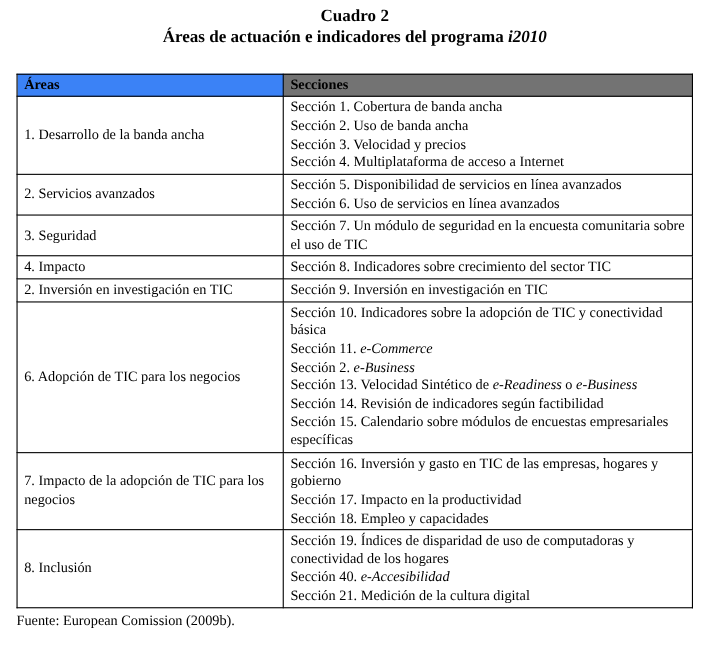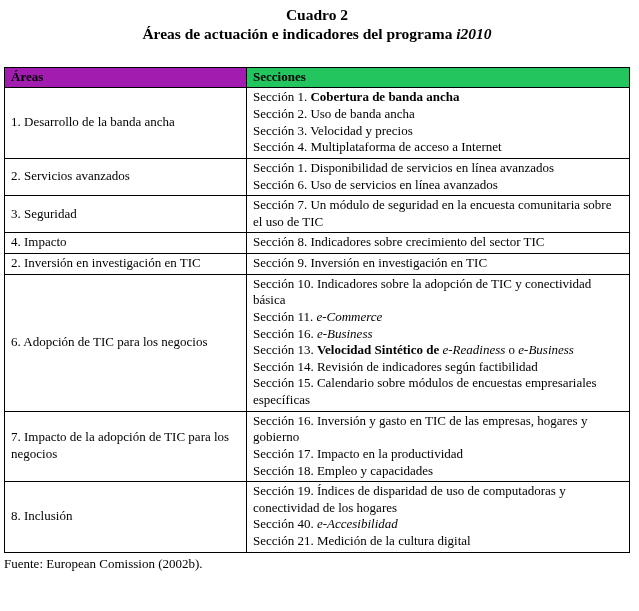--- a/index.html
+++ b/index.html
@@ -5,21 +5,21 @@
   * { box-sizing: border-box; }
   html, body { margin: 0; padding: 0; }
   body {
     width: 639px;
     height: 611px;
     background: #ffffff;
     color: #000000;
     font-family: "Liberation Serif", "DejaVu Serif", serif;
     overflow: hidden;
   }
-  .page { padding: 6px 9px 0 4px; }
+  .page { padding: 6px 9px 0 15px; }
   .caption {
     text-align: center;
     font-weight: bold;
     font-size: 15.5px;
     line-height: 1.22;
   }
   .doc-table {
     width: 100%;
     border-collapse: collapse;
     margin-top: 23px;
@@ -28,54 +28,54 @@
   .doc-table th, .doc-table td {
     border: 1px solid #000000;
     padding: 1px 6px 2px 6px;
     line-height: 1.28;
     text-align: left;
   }
   .doc-table th { font-weight: bold; }
   th.area-col, td.area-cell { width: 242px; }
   td.area-cell { vertical-align: middle; }
   td.secciones-cell { vertical-align: top; }
-  .b { font-weight: bold; }
+  .b { font-weight: normal; }
   .i { font-style: italic; }
   .source { font-size: 13px; margin-top: 3px; }
 </style>
 </head>
 <body>
 
 <div class="page">
 
   <div class="caption">Cuadro 2</div>
 
   <div class="caption"><span>Áreas de actuación e indicadores del programa </span><span class="i">i2010</span></div>
 
   <table class="doc-table">
     <thead>
       <tr>
-        <th class="area-col" style="background: #a21caf;">Áreas</th>
-        <th class="secciones-col" style="background: #22c55e;">Secciones</th>
+        <th class="area-col" style="background: #3b82f6;">Áreas</th>
+        <th class="secciones-col" style="background: #737373;">Secciones</th>
       </tr>
     </thead>
     <tbody>
         <tr>
           <td class="area-cell">1. Desarrollo de la banda ancha</td>
           <td class="secciones-cell">
             <div class="seccion-line"><span>Sección 1. </span><span class="b">Cobertura de banda ancha</span></div>
             <div class="seccion-line"><span>Sección 2. Uso de banda ancha</span></div>
             <div class="seccion-line"><span>Sección 3. Velocidad y precios</span></div>
             <div class="seccion-line"><span>Sección 4. Multiplataforma de acceso a Internet</span></div>
           </td>
         </tr>
         <tr>
           <td class="area-cell">2. Servicios avanzados</td>
           <td class="secciones-cell">
-            <div class="seccion-line"><span>Sección 1. Disponibilidad de servicios en línea avanzados</span></div>
+            <div class="seccion-line"><span>Sección 5. Disponibilidad de servicios en línea avanzados</span></div>
             <div class="seccion-line"><span>Sección 6. Uso de servicios en línea avanzados</span></div>
           </td>
         </tr>
         <tr>
           <td class="area-cell">3. Seguridad</td>
           <td class="secciones-cell">
             <div class="seccion-line"><span>Sección 7. Un módulo de seguridad en la encuesta comunitaria sobre el uso de TIC</span></div>
           </td>
         </tr>
         <tr>
@@ -88,21 +88,21 @@
           <td class="area-cell">2. Inversión en investigación en TIC</td>
           <td class="secciones-cell">
             <div class="seccion-line"><span>Sección 9. Inversión en investigación en TIC</span></div>
           </td>
         </tr>
         <tr>
           <td class="area-cell">6. Adopción de TIC para los negocios</td>
           <td class="secciones-cell">
             <div class="seccion-line"><span>Sección 10. Indicadores sobre la adopción de TIC y conectividad básica</span></div>
             <div class="seccion-line"><span>Sección 11. </span><span class="i">e-Commerce</span></div>
-            <div class="seccion-line"><span>Sección 16. </span><span class="i">e-Business</span></div>
+            <div class="seccion-line"><span>Sección 2. </span><span class="i">e-Business</span></div>
             <div class="seccion-line"><span>Sección 13. </span><span class="b">Velocidad Sintético de </span><span class="i">e-Readiness</span><span> o </span><span class="i">e-Business</span></div>
             <div class="seccion-line"><span>Sección 14. Revisión de indicadores según factibilidad</span></div>
             <div class="seccion-line"><span>Sección 15. Calendario sobre módulos de encuestas empresariales específicas</span></div>
           </td>
         </tr>
         <tr>
           <td class="area-cell">7. Impacto de la adopción de TIC para los negocios</td>
           <td class="secciones-cell">
             <div class="seccion-line"><span>Sección 16. Inversión y gasto en TIC de las empresas, hogares y gobierno</span></div>
             <div class="seccion-line"><span>Sección 17. Impacto en la productividad</span></div>
@@ -113,15 +113,15 @@
           <td class="area-cell">8. Inclusión</td>
           <td class="secciones-cell">
             <div class="seccion-line"><span>Sección 19. Índices de disparidad de uso de computadoras y conectividad de los hogares</span></div>
             <div class="seccion-line"><span>Sección 40. </span><span class="i">e-Accesibilidad</span></div>
             <div class="seccion-line"><span>Sección 21. Medición de la cultura digital</span></div>
           </td>
         </tr>
       </tbody>
   </table>
 
-  <div class="source">Fuente: European Comission (2002b).</div>
+  <div class="source">Fuente: European Comission (2009b).</div>
 
 </div>
 
 </body></html>

